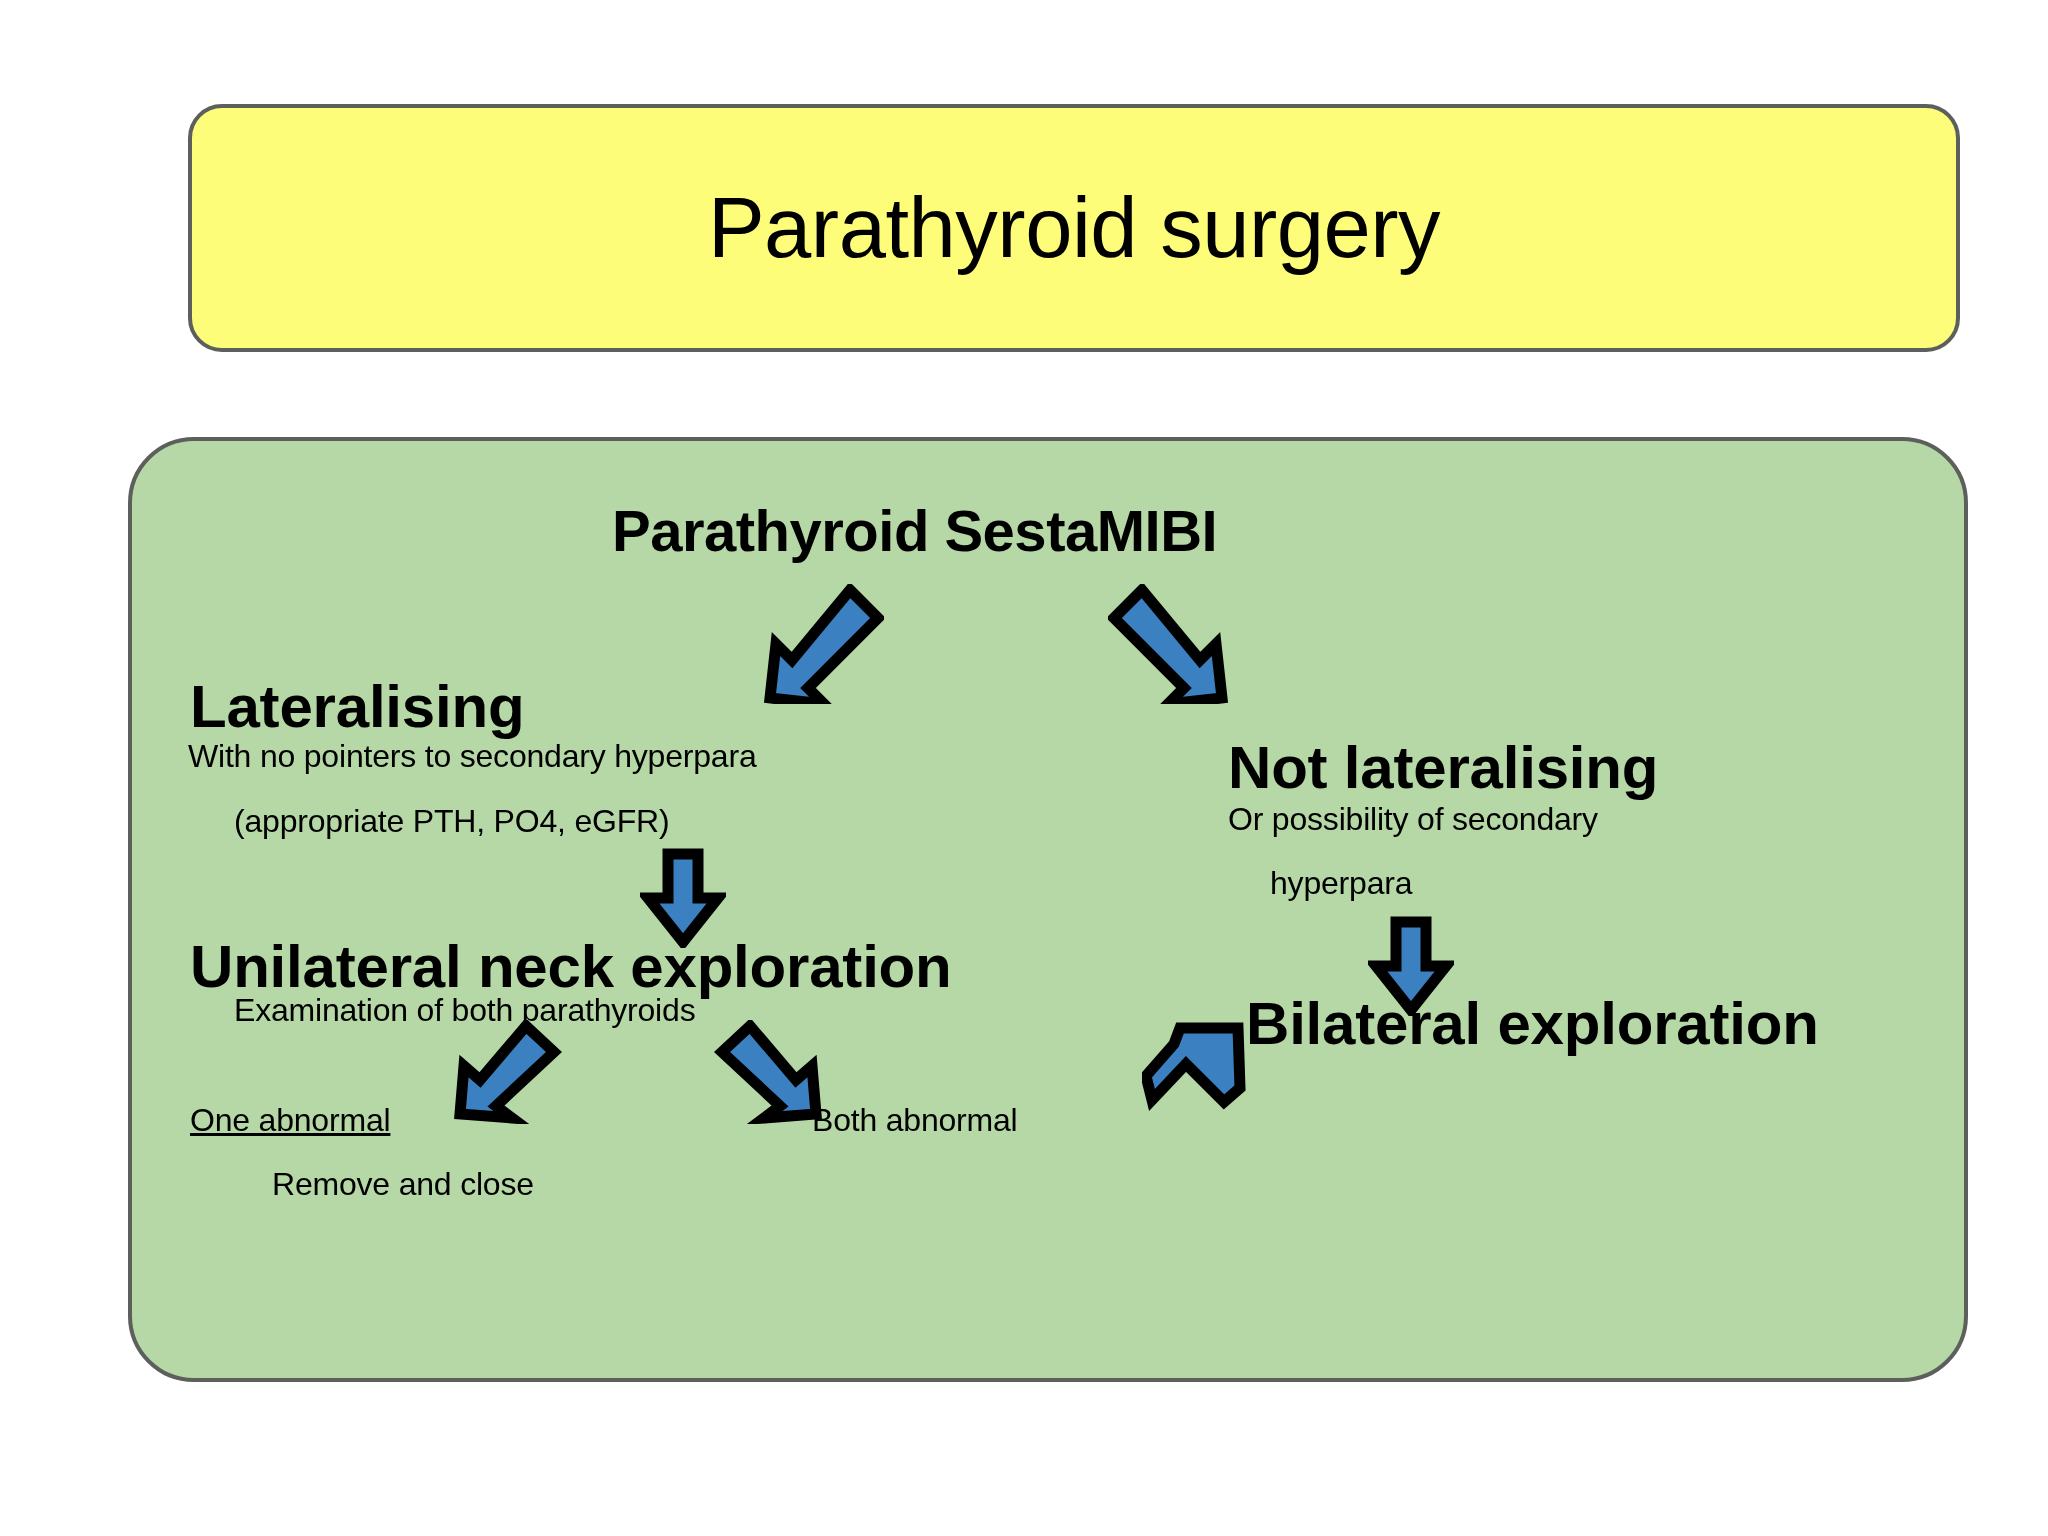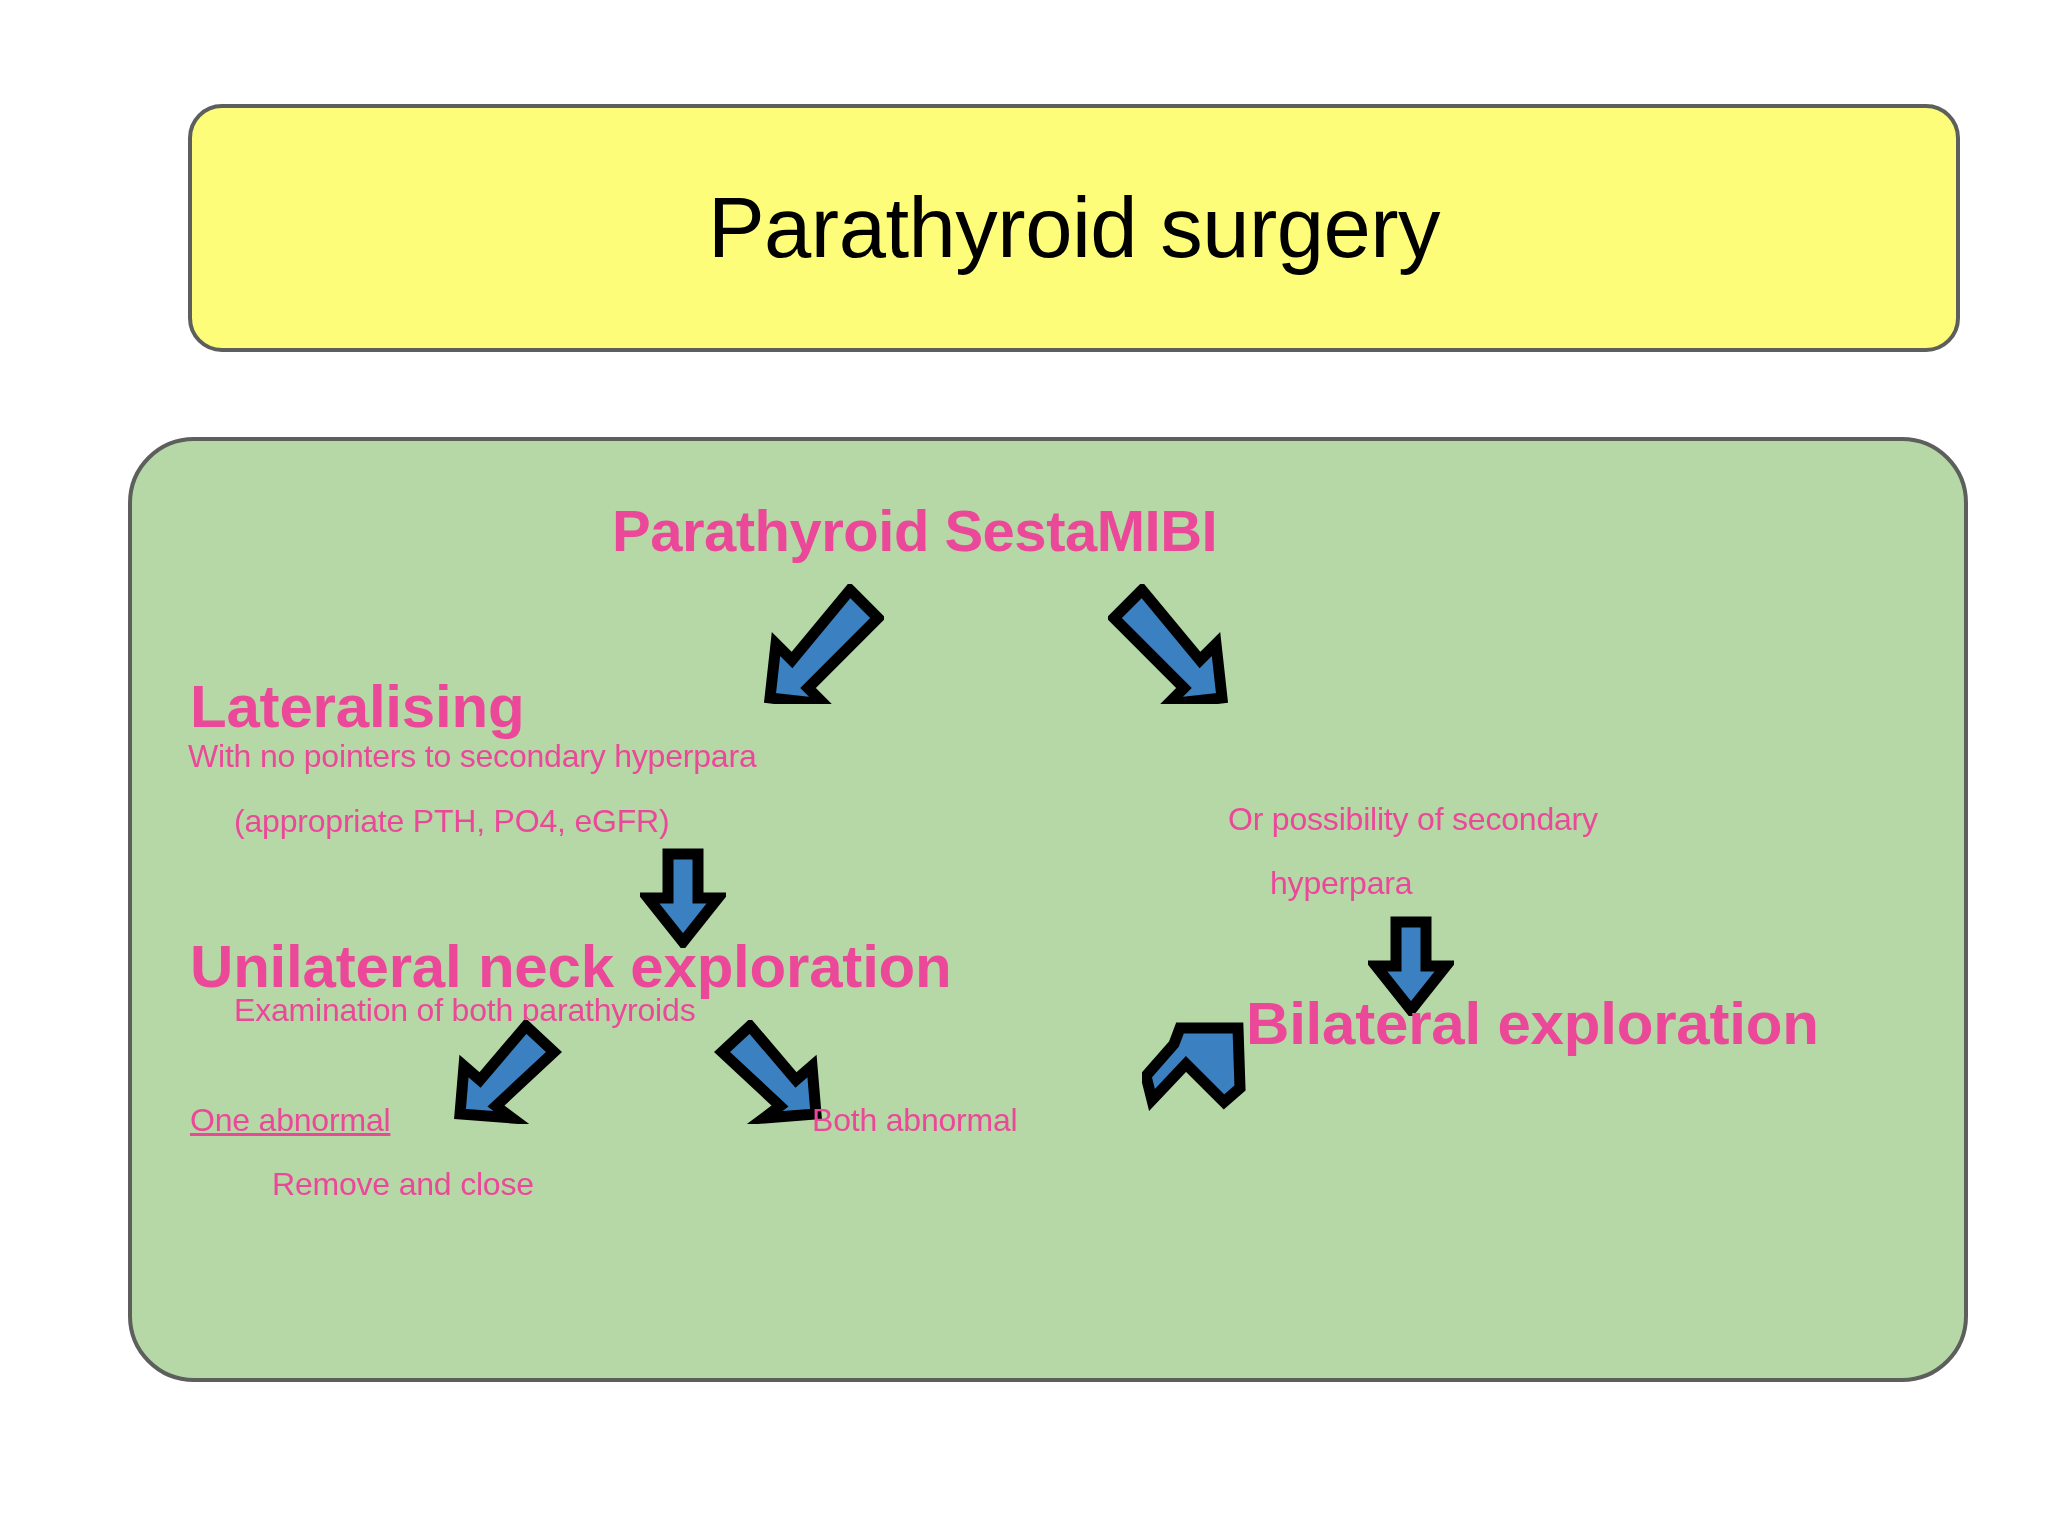--- a/index.html
+++ b/index.html
@@ -58,21 +58,21 @@
     height: 945px;
     background: #b5d8a6;
     border: 4px solid #5c5f5c;
     border-radius: 66px;
     box-sizing: border-box;
   }
 
   
   .txt {
     position: absolute;
-    color: #ec4899;
+    color: #000000;
     white-space: nowrap;
     line-height: 1.0;
   }
   .t-head {
     font-size: 58px;
     font-weight: bold;
     letter-spacing: -0.5px;
   }
   .t-bold {
     font-size: 60px;
@@ -143,20 +143,21 @@
       <polygon points="36,6 8,32 66,86 50,98 102,94 98,46 82,60" fill="#3b81c2" stroke="#000000" stroke-width="11" stroke-linejoin="miter"></polygon>
     </svg>
   </div>
 
   <div class="txt t-reg" style="left:190px; top:1104px;text-decoration:underline;">One abnormal</div>
 
   <div class="txt t-reg" style="left:234px; top:1168px;margin-left:38px;">Remove and close</div>
 
   <div class="txt t-reg" style="left:812px; top:1104px;">Both abnormal</div>
 
+  <div class="txt t-bold" style="left:1228px; top:738px;">Not lateralising</div>
 
   <div class="txt t-reg" style="left:1228px; top:803px;">Or possibility of secondary</div>
 
   <div class="txt t-reg" style="left:1270px; top:867px;">hyperpara</div>
 
   <div class="arrow" style="left:1368px; top:916px;">
     <svg width="86" height="100" viewBox="0 0 86 100">
       <polygon points="28,6 58,6 58,50 78,50 43,94 8,50 28,50" fill="#3b81c2" stroke="#000000" stroke-width="11" stroke-linejoin="miter"></polygon>
     </svg>
   </div>

